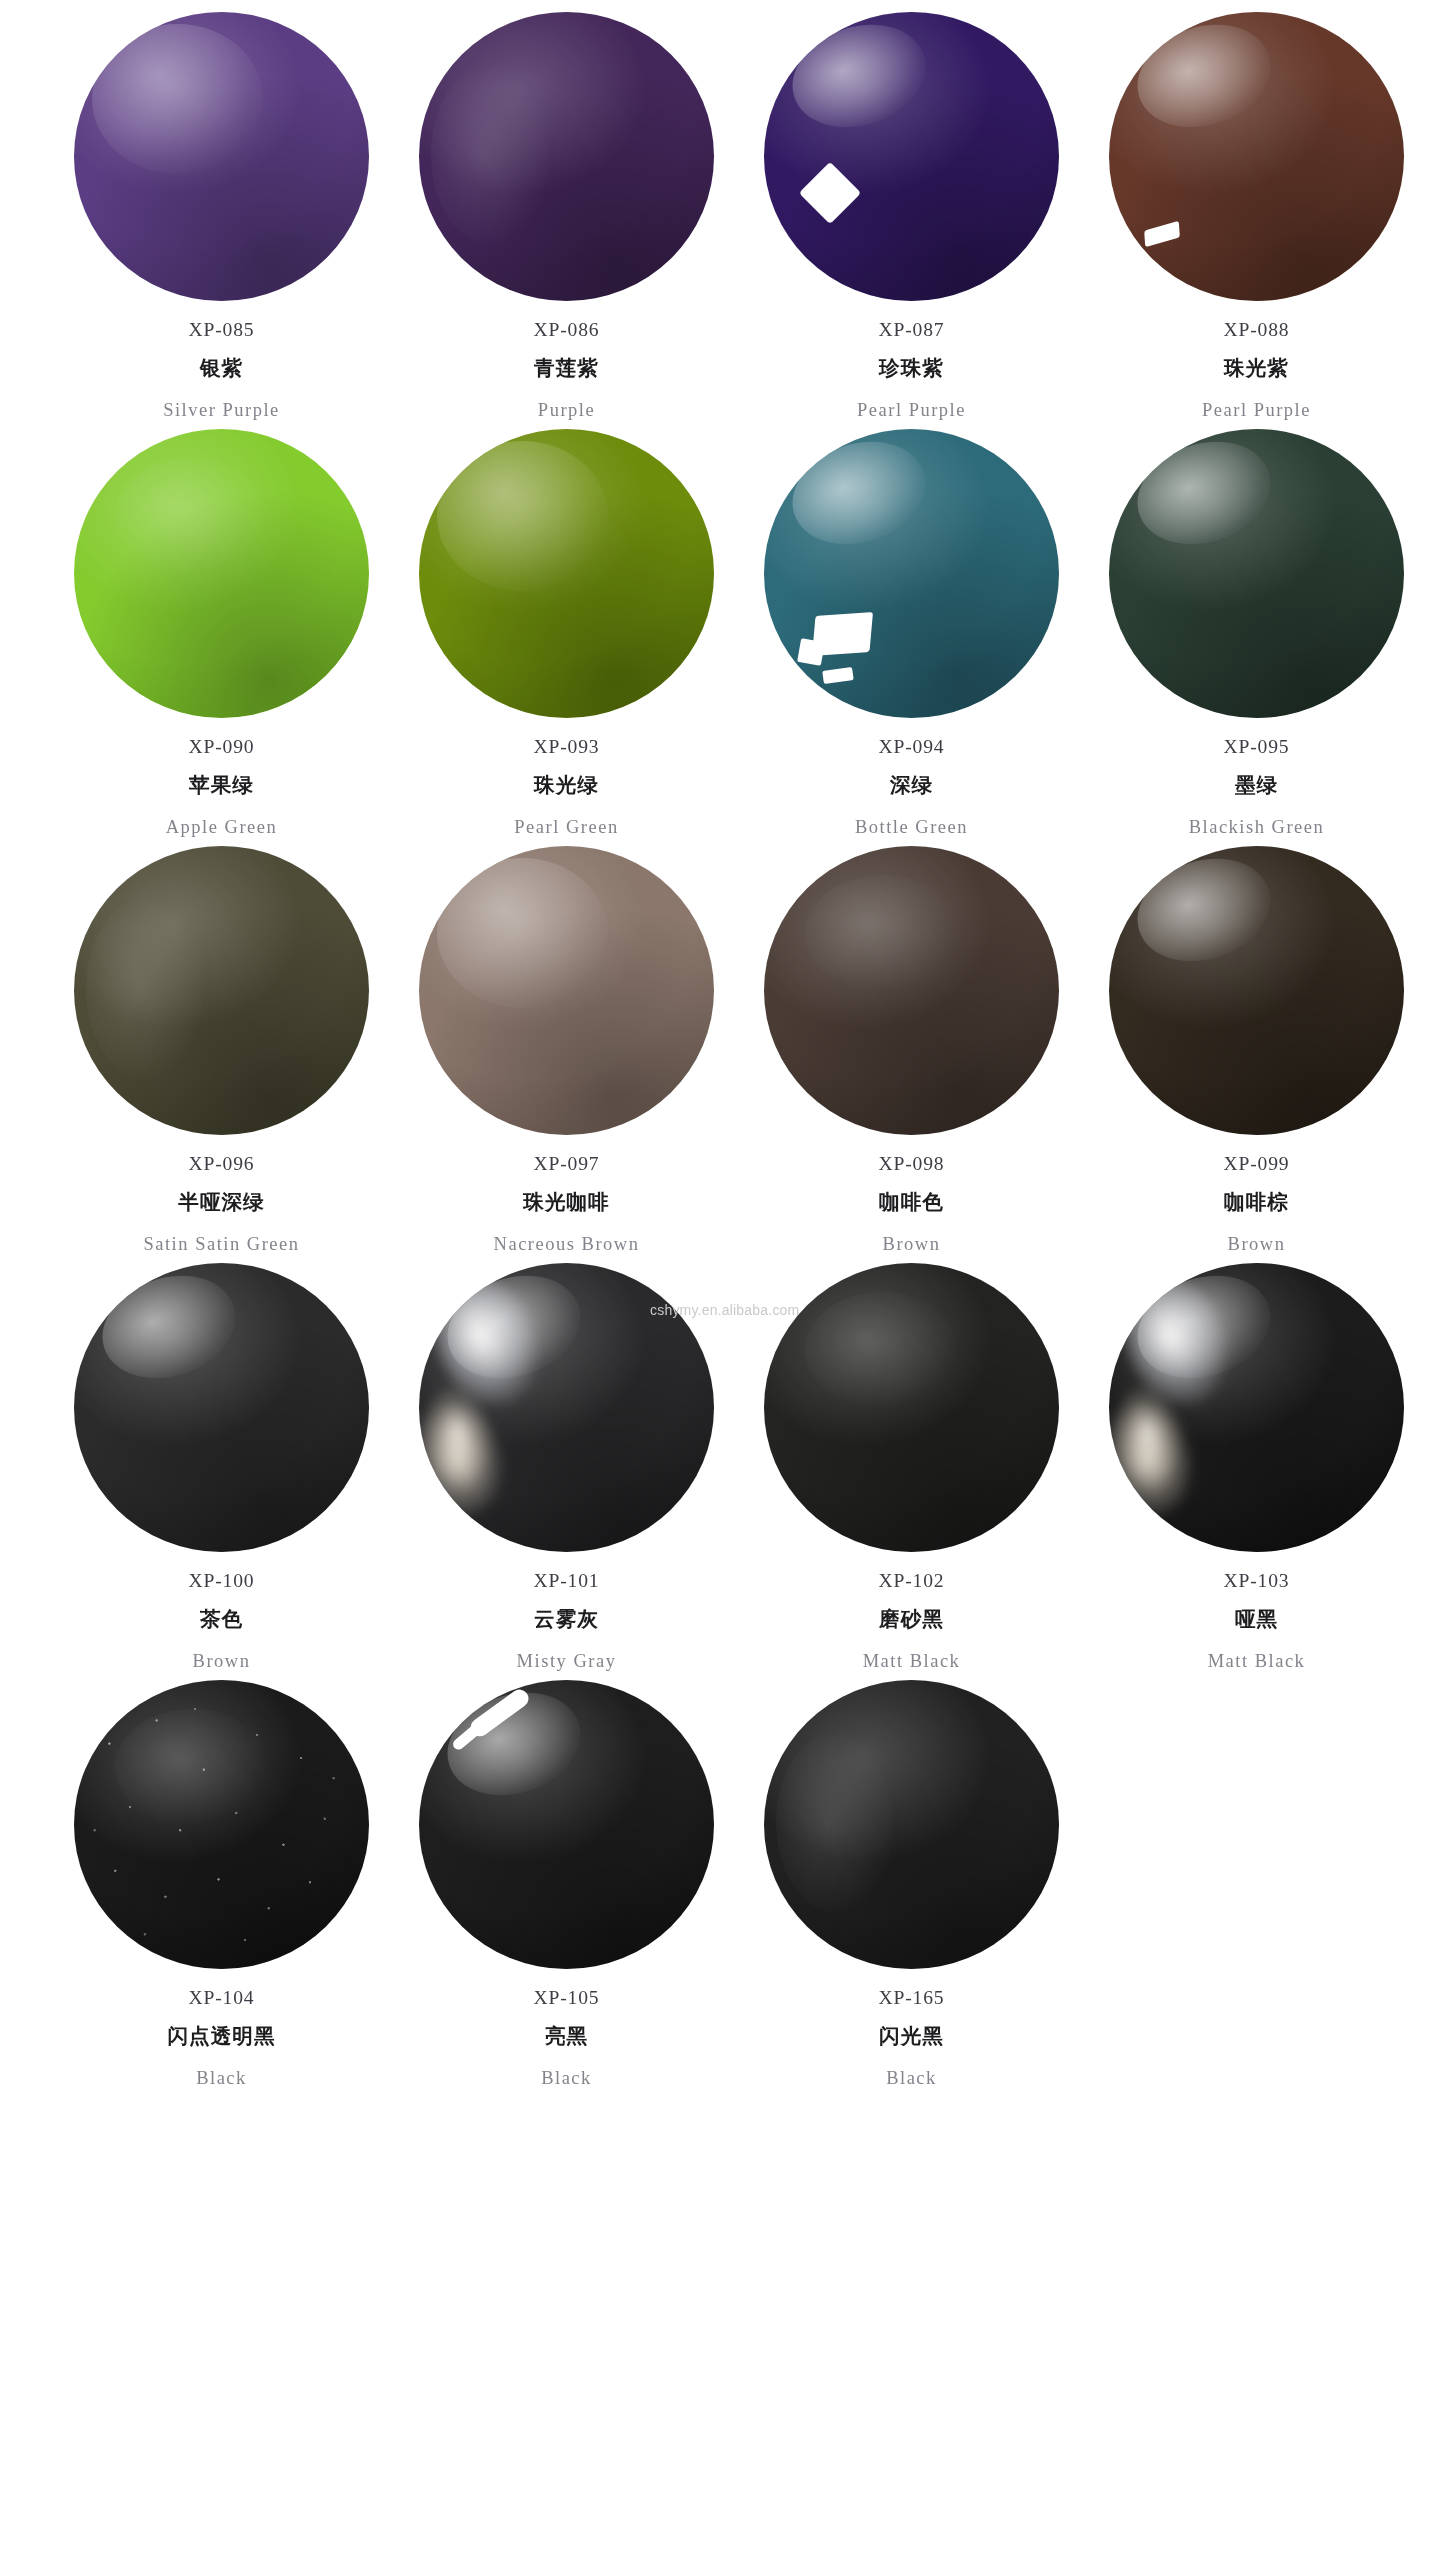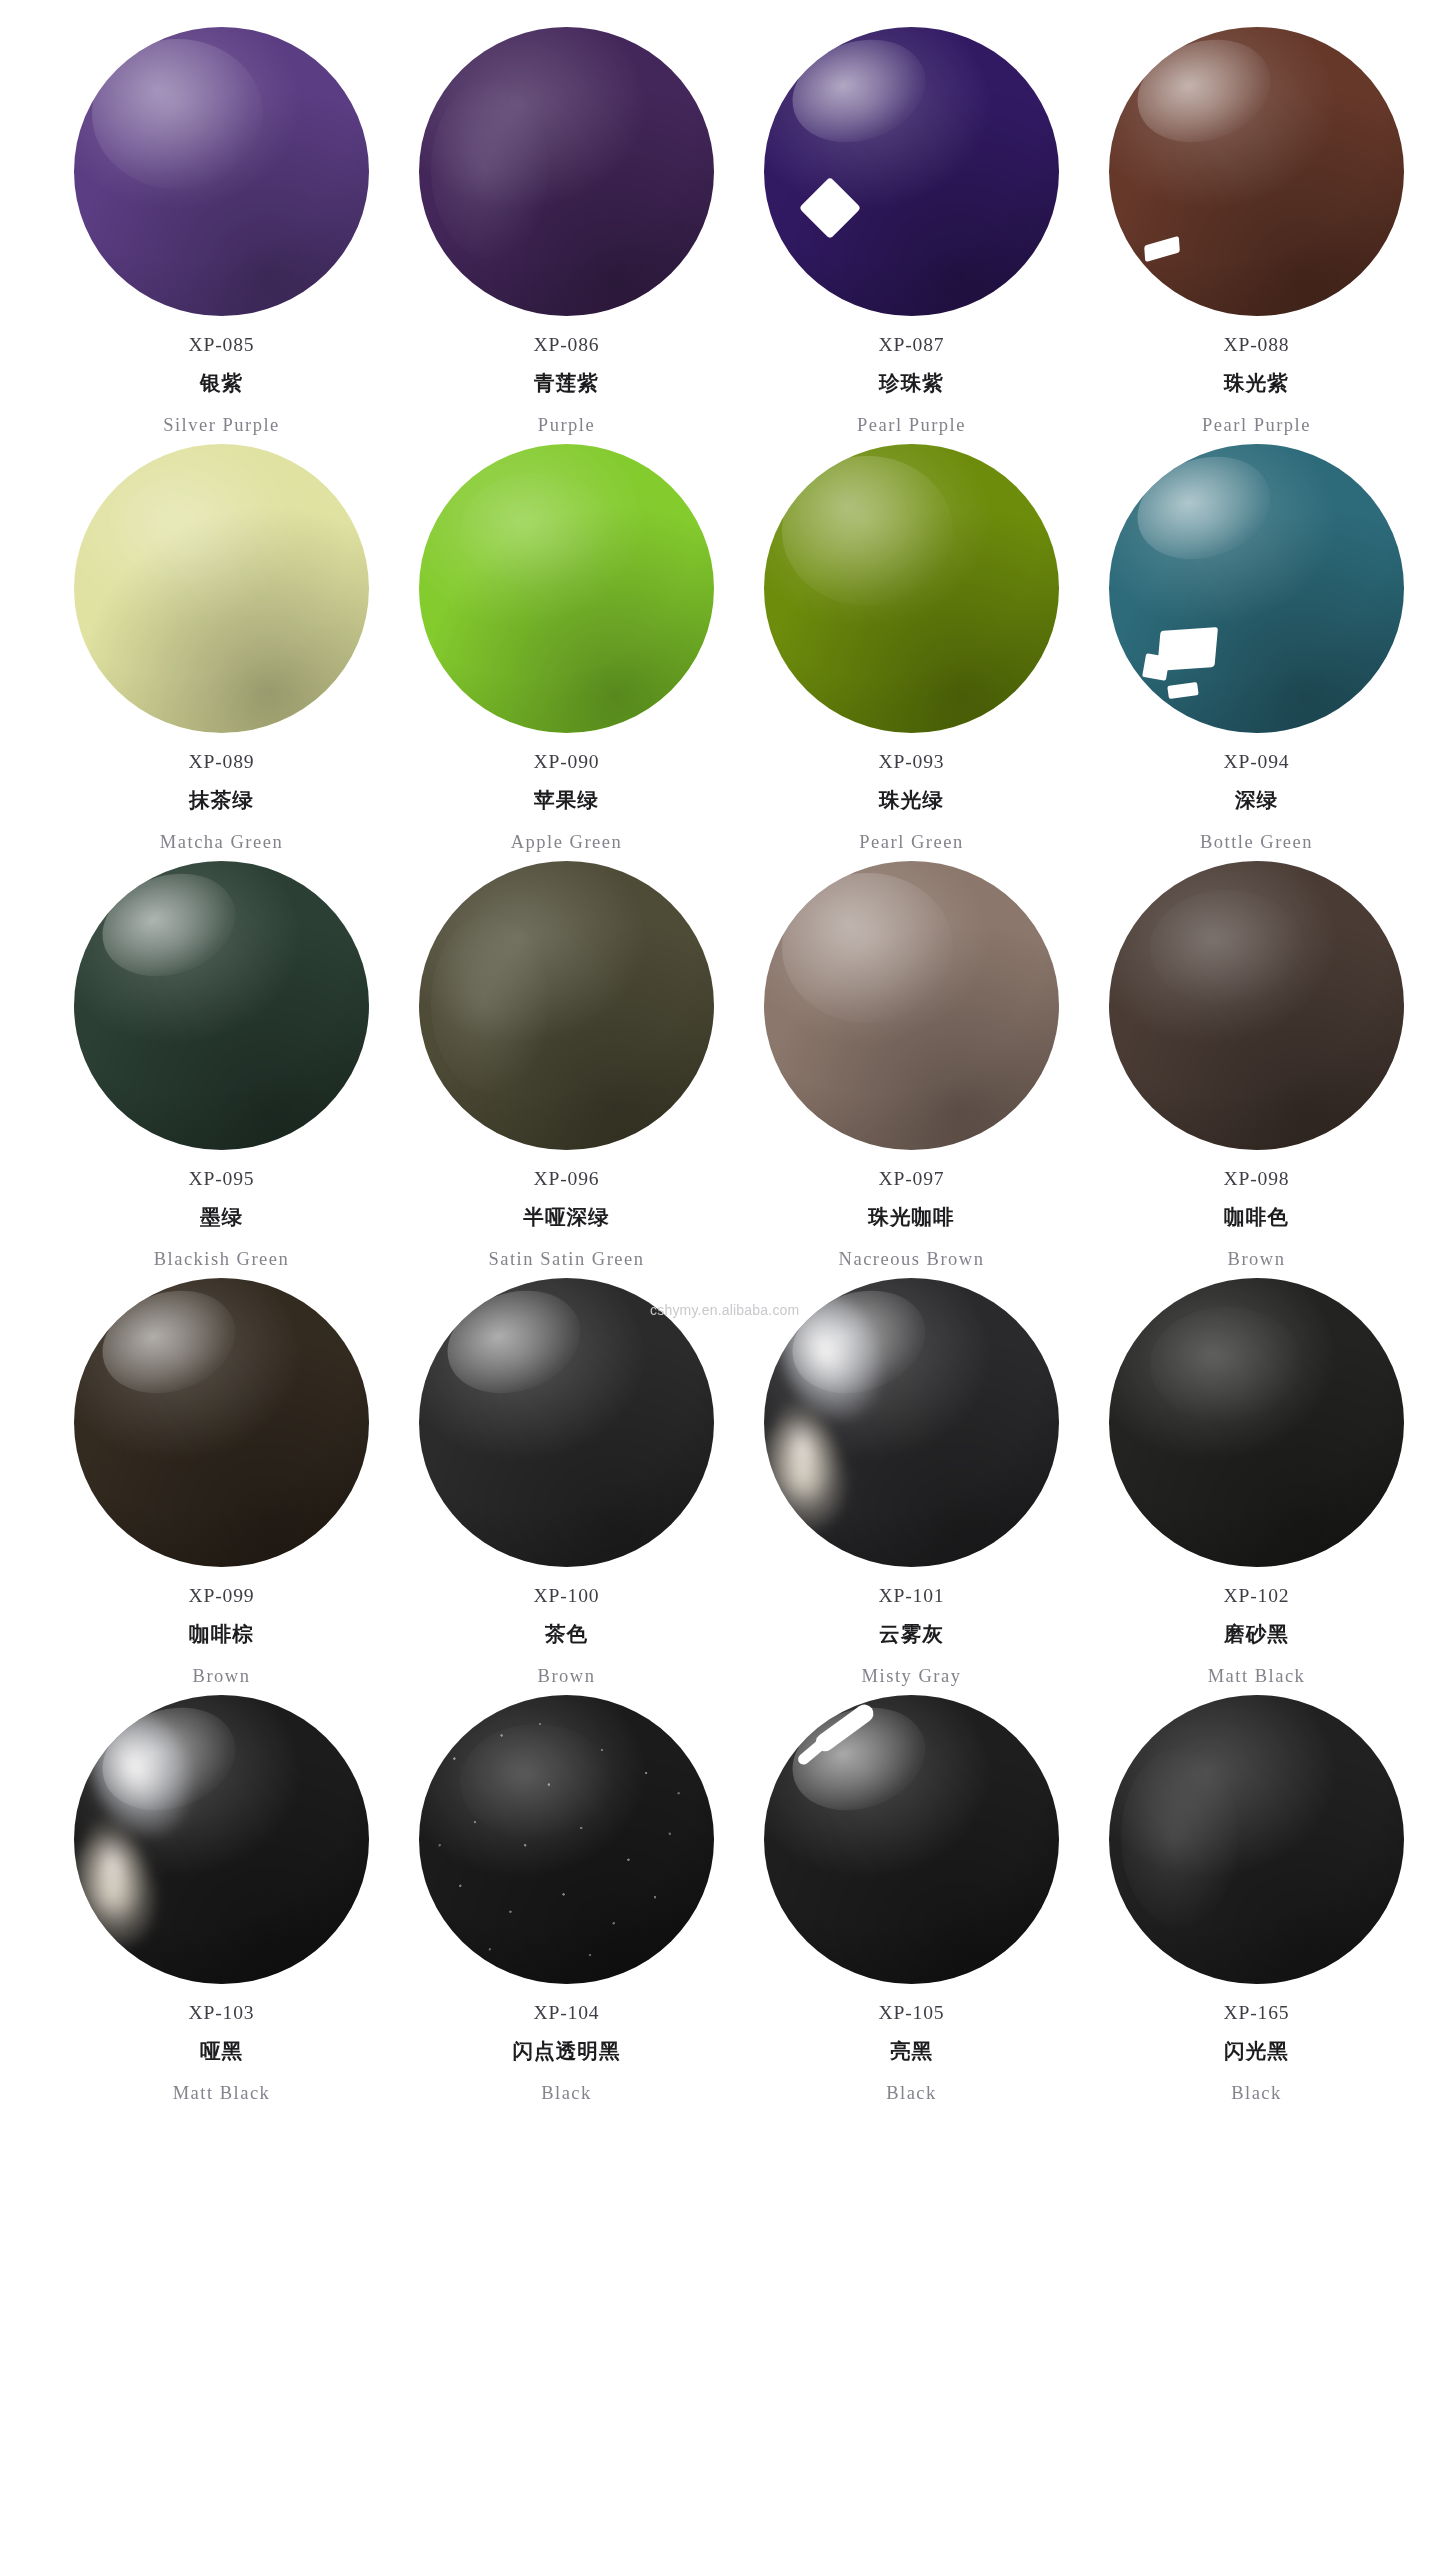--- a/index.html
+++ b/index.html
@@ -18,21 +18,21 @@
     width: 1453px;
     height: 2638px;
     position: relative;
     background: #ffffff;
     padding: 0;
   }
 
   .grid {
     position: absolute;
     left: 49px;
-    top: 19px;
+    top: 4px;
     width: 1381px;
     display: flex;
     flex-wrap: wrap;
   }
 
   .cell {
     width: 345px;
     height: 417px;
     position: relative;
     display: flex;
@@ -297,30 +297,20 @@
           </div>
         </div>
         <div class="labels">
           <div class="code">XP-088</div>
           <div class="cn">珠光紫</div>
           <div class="en">Pearl Purple</div>
         </div>
       </div>
       <div class="cell">
         <div class="swatch-wrap">
-          <div class="swatch fin-matte" style="background: radial-gradient(120% 110% at 38% 30%, rgb(224, 226, 162) 0%, rgb(224, 226, 162) 46%, rgb(195, 197, 133) 100%);"></div>
-        </div>
-        <div class="labels">
-          <div class="code">XP-089</div>
-          <div class="cn">抹茶绿</div>
-          <div class="en">Matcha Green</div>
-        </div>
-      </div>
-      <div class="cell">
-        <div class="swatch-wrap">
           <div class="swatch fin-matte" style="background: radial-gradient(120% 110% at 38% 30%, rgb(132, 203, 46) 0%, rgb(132, 203, 46) 46%, rgb(98, 163, 26) 100%);"></div>
         </div>
         <div class="labels">
           <div class="code">XP-090</div>
           <div class="cn">苹果绿</div>
           <div class="en">Apple Green</div>
         </div>
       </div>
       <div class="cell">
         <div class="swatch-wrap">

